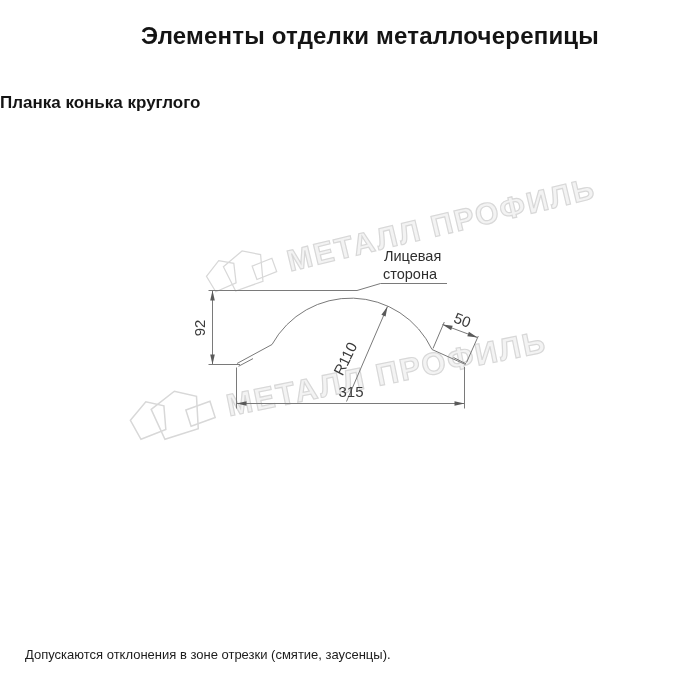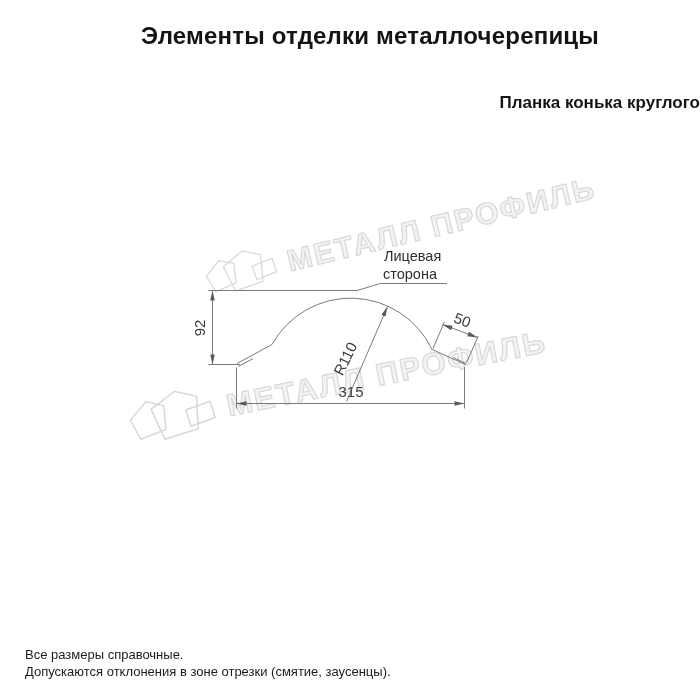--- a/index.html
+++ b/index.html
@@ -12,21 +12,21 @@
   }
   .page-title{
     position:absolute;top:22px;left:0;width:100%;
     text-align:center;
     font-size:24px;font-weight:bold;color:#141414;
     letter-spacing:0.2px;
     padding-left:20px;
   }
   .product-name{
     position:absolute;top:93px;left:0;width:100%;
-    text-align:right;
+    text-align:left;
     font-size:17px;font-weight:bold;color:#141414;
     line-height:20px;
   }
   .notes{
     position:absolute;left:25px;top:646px;
     font-size:13px;color:#1c1c1c;line-height:17px;
   }
   
   .watermark{
     position:absolute;
@@ -126,17 +126,16 @@
     <text class="dim-text" x="204.5" y="328" text-anchor="middle" transform="rotate(-90 204.5 328)">92</text>
     <text class="dim-text" x="351" y="397" text-anchor="middle">315</text>
     <text class="dim-text" x="460.5" y="325" text-anchor="middle" transform="rotate(21 460.5 325)">50</text>
     <text class="dim-text" x="350" y="361" text-anchor="middle" transform="rotate(-64 350 361)">R110</text>
 
     <text class="label-text" x="384" y="261">Лицевая</text>
     <text class="label-text" x="383" y="279">сторона</text>
   </svg>
 
   <div class="notes">
-    <div>Все размеры справочные.</div>
     <div>Допускаются отклонения в зоне отрезки (смятие, заусенцы).</div>
   </div>
 
 </div>
 
 </body></html>

